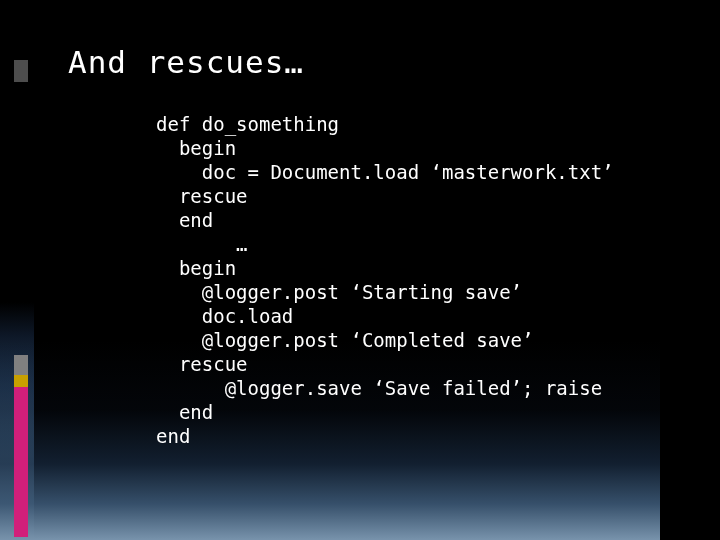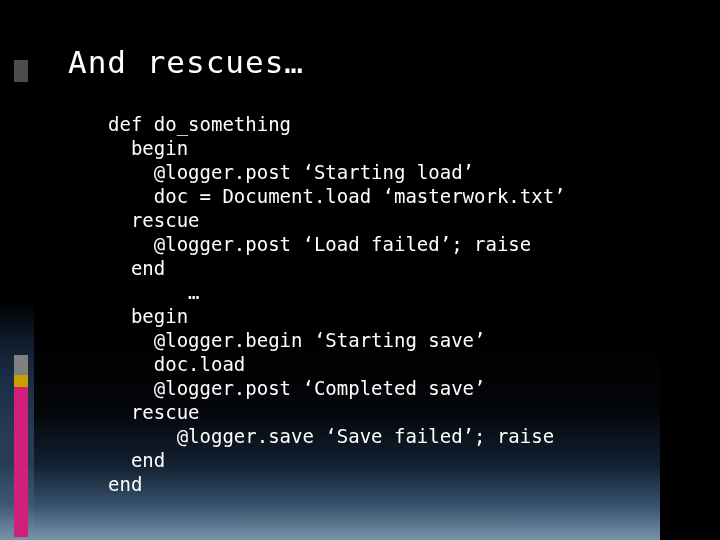--- a/index.html
+++ b/index.html
@@ -94,48 +94,47 @@
     left: 108px;
     top: 112px;
     width: 600px;
   }
   .code-line {
     font-family: "DejaVu Sans Mono", monospace;
     font-size: 19px;
     line-height: 24px;
     color: #ffffff;
     white-space: pre;
+    margin-left: 48px;
   }
 </style>
 </head>
 <body>
 
 <div class="slide">
 
   <div class="left-gradient"></div>
   <div class="bottom-gradient"></div>
 
   <div class="accent accent-top"></div>
   <div class="accent accent-grey"></div>
   <div class="accent accent-yellow"></div>
   <div class="accent accent-magenta"></div>
 
   <div class="title">And rescues…</div>
 
   <div class="code-block">
     <div class="code-line">def do_something</div>
     <div class="code-line">  begin</div>
-    <div class="code-line">    @logger.post ‘Starting load’</div>
     <div class="code-line">    doc = Document.load ‘masterwork.txt’</div>
     <div class="code-line">  rescue</div>
-    <div class="code-line">    @logger.post ‘Load failed’; raise</div>
     <div class="code-line">  end</div>
     <div class="code-line">       …</div>
     <div class="code-line">  begin</div>
-    <div class="code-line">    @logger.begin ‘Starting save’</div>
+    <div class="code-line">    @logger.post ‘Starting save’</div>
     <div class="code-line">    doc.load</div>
     <div class="code-line">    @logger.post ‘Completed save’</div>
     <div class="code-line">  rescue</div>
     <div class="code-line">      @logger.save ‘Save failed’; raise</div>
     <div class="code-line">  end</div>
     <div class="code-line">end</div>
   </div>
 
 </div>
 

